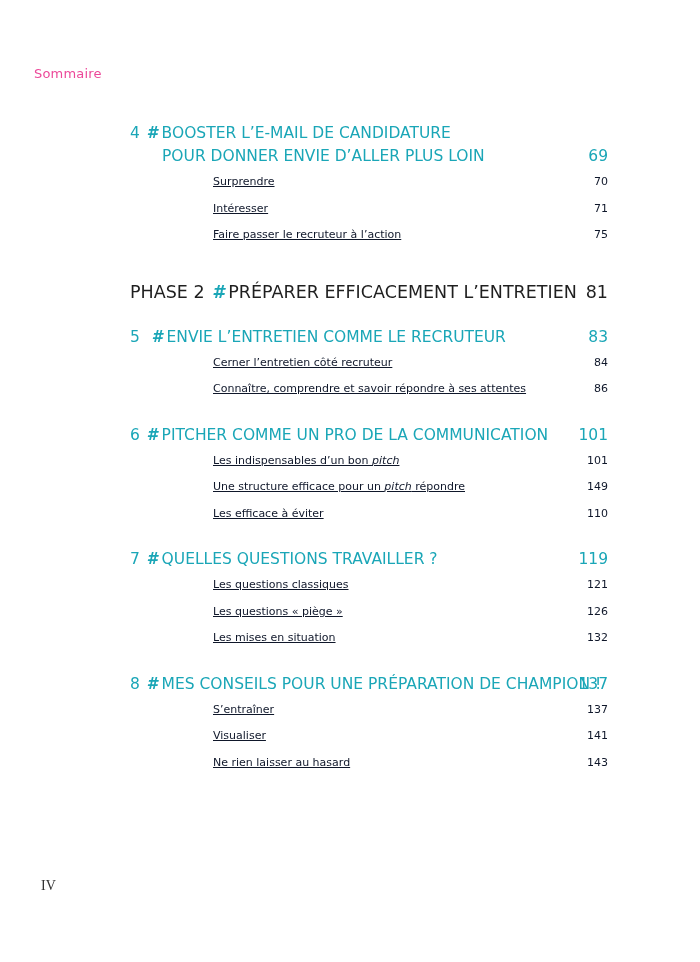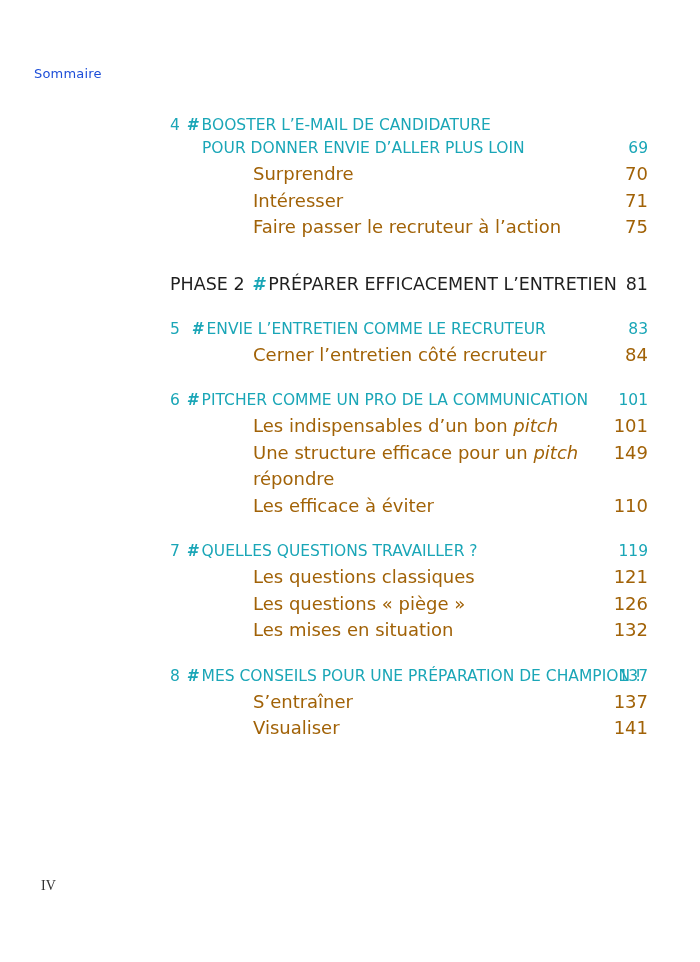--- a/index.html
+++ b/index.html
@@ -1,28 +1,28 @@
 <!DOCTYPE html>
 <html><head>
 <meta charset="utf-8">
 <style>
   html, body { margin: 0; padding: 0; background: #ffffff; }
   body { width: 700px; height: 962px; position: relative; overflow: hidden;
          font-family: "DejaVu Sans", sans-serif; color: #2a2a2a; }
-  .running-head { position: absolute; left: 34px; top: 66px; font-size: 13px; color: #1d4ed8; letter-spacing: 0.2px; }
+  .running-head { position: absolute; left: 34px; top: 66px; font-size: 13px; color: #ec4899; letter-spacing: 0.2px; }
   .folio { position: absolute; left: 41px; top: 878px; font-size: 14px; color: #333; font-family: Liberation Serif, serif; }
-  .toc { position: absolute; left: 130px; top: 114px; width: 478px; margin-left: 40px; }
+  .toc { position: absolute; left: 130px; top: 122px; width: 478px; }
   .chapter { color: #1aa6b7; font-size: 15.5px; position: relative; }
   .chapter .title { display: block; line-height: 23px; }
   .chapter .title2 { display: block; padding-left: 32px; line-height: 23px; }
   .chapter .page { position: absolute; right: 0; bottom: 0; line-height: 23px; text-align: right; }
   .hash { color: #1aa6b7; font-weight: bold; font-style: italic; margin: 0 4px 0 2px; }
   .phase { color: #1f1f1f; font-size: 17.5px; position: relative; line-height: 26px; margin-top: 30px; }
   .phase .page { position: absolute; right: 0; top: 0; }
-  .entry { position: relative; padding-left: 83px; font-size: 18px; color: #a16207; line-height: 26.5px; }
+  .entry { position: relative; padding-left: 83px; font-size: 11px; color: #0f172a; line-height: 26.5px; text-decoration: underline; }
   .entry .page { position: absolute; right: 0; top: 0; }
   .entry i { font-style: italic; }
   .gap-ch { margin-top: 21px; }
   .gap-first { margin-top: 0; }
   .subs { margin-top: 1px; }
 </style>
 </head>
 <body>
 
 <div class="running-head">Sommaire</div>
@@ -44,20 +44,21 @@
     <span>PHASE 2</span> <span class="hash">#</span><span>PRÉPARER EFFICACEMENT L’ENTRETIEN</span>
     <span class="page">81</span>
   </div>
 
   <div class="chapter gap-ch">
     <span class="title"><span>5</span>&nbsp; <span class="hash">#</span><span>ENVIE L’ENTRETIEN COMME LE RECRUTEUR</span></span>
     <span class="page">83</span>
   </div>
   <div class="subs">
     <div class="entry"><span>Cerner l’entretien côté recruteur</span><span class="page">84</span></div>
+    <div class="entry"><span>Connaître, comprendre et savoir répondre à ses attentes</span><span class="page">86</span></div>
   </div>
 
   <div class="chapter gap-ch">
     <span class="title"><span>6</span> <span class="hash">#</span><span>PITCHER COMME UN PRO DE LA COMMUNICATION</span></span>
     <span class="page">101</span>
   </div>
   <div class="subs">
     <div class="entry"><span>Les indispensables d’un bon </span><i>pitch</i><span></span><span class="page">101</span></div>
     <div class="entry"><span>Une structure efficace pour un </span><i>pitch</i><span> répondre</span><span class="page">149</span></div>
     <div class="entry"><span>Les efficace à éviter</span><span class="page">110</span></div>
@@ -73,17 +74,18 @@
     <div class="entry"><span>Les mises en situation</span><span class="page">132</span></div>
   </div>
 
   <div class="chapter gap-ch">
     <span class="title"><span>8</span> <span class="hash">#</span><span>MES CONSEILS POUR UNE PRÉPARATION DE CHAMPION !</span></span>
     <span class="page">137</span>
   </div>
   <div class="subs">
     <div class="entry"><span>S’entraîner</span><span class="page">137</span></div>
     <div class="entry"><span>Visualiser</span><span class="page">141</span></div>
+    <div class="entry"><span>Ne rien laisser au hasard</span><span class="page">143</span></div>
   </div>
 
 </div>
 
 <div class="folio">IV</div>
 
 </body></html>

